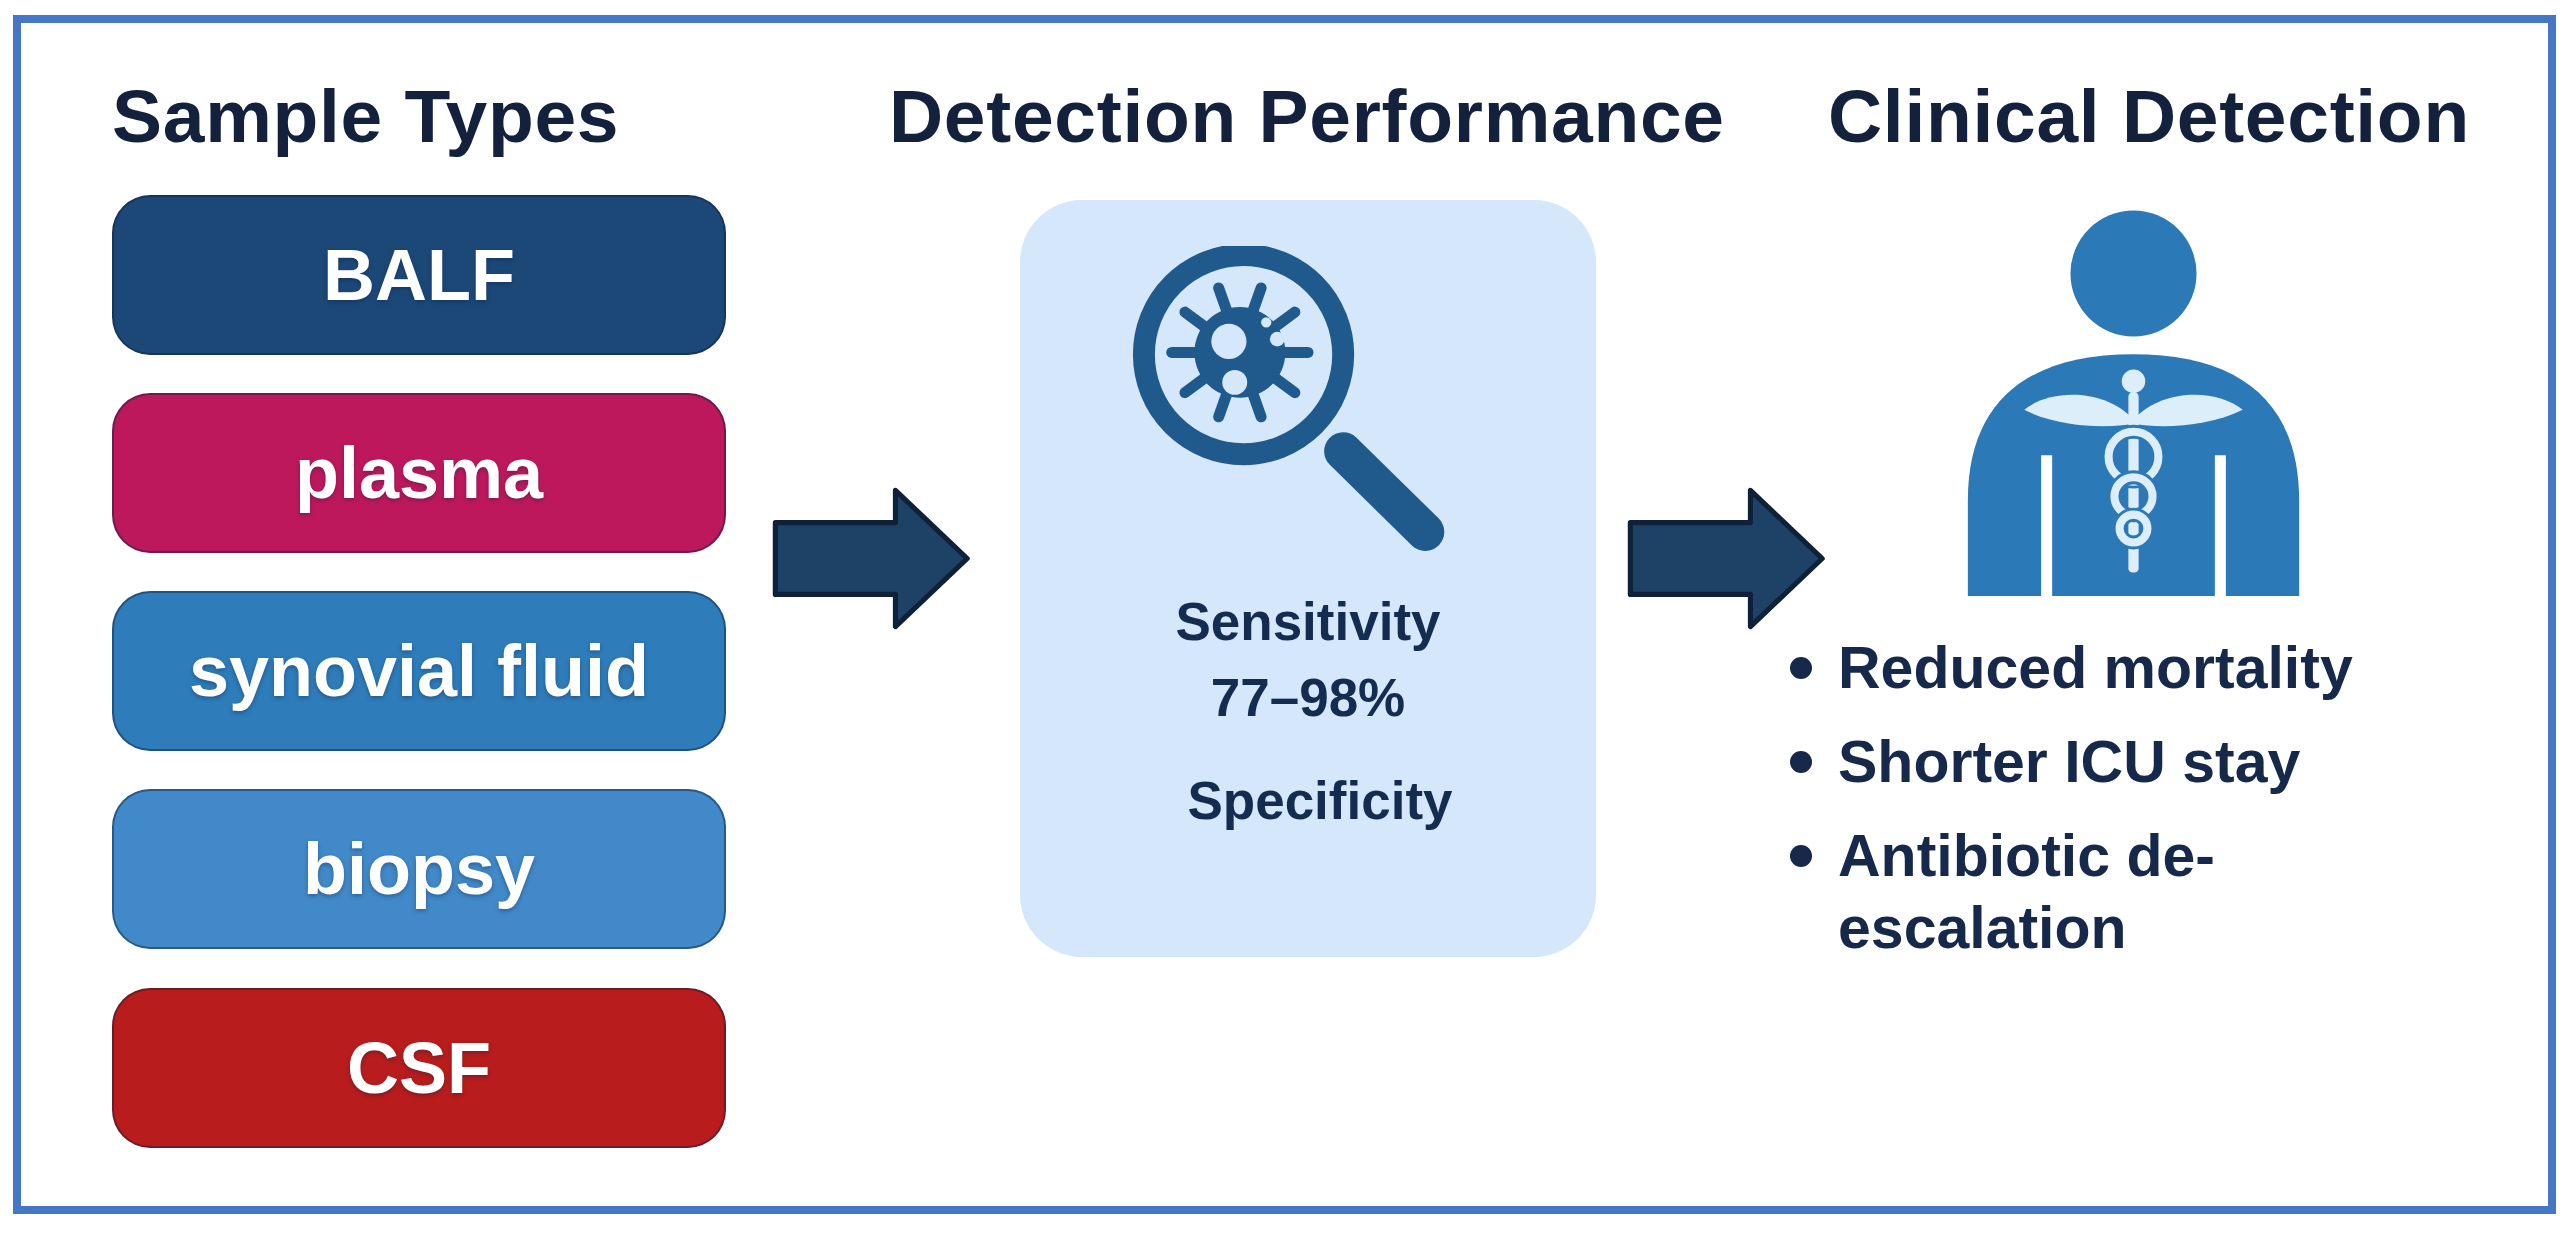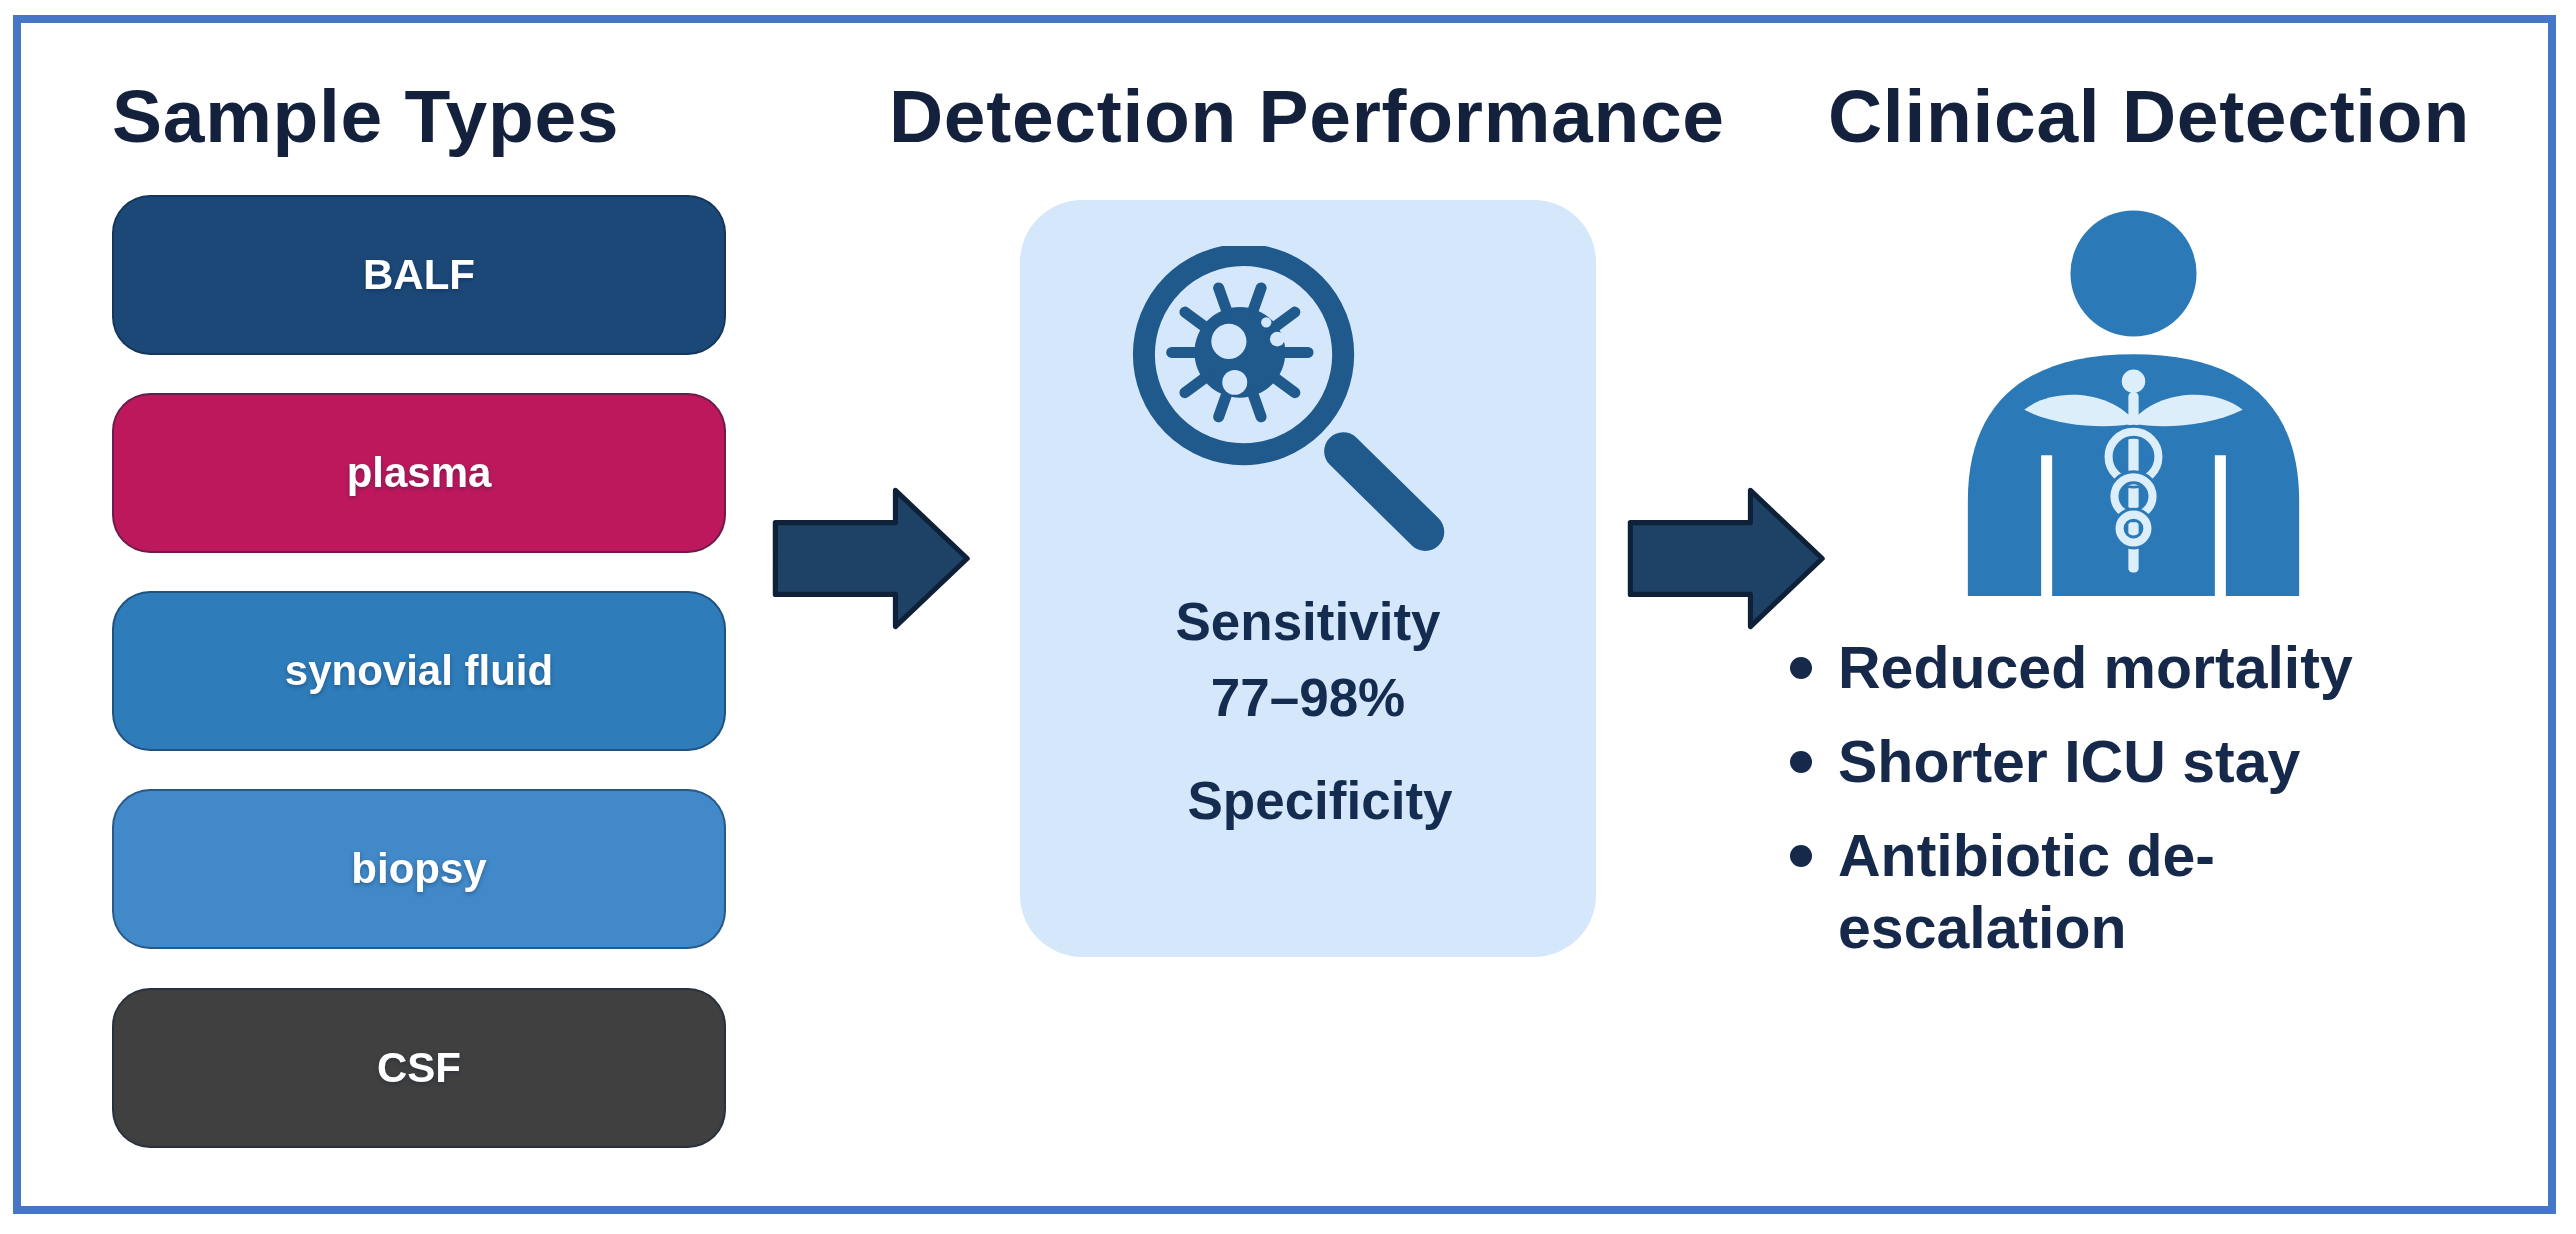--- a/index.html
+++ b/index.html
@@ -19,21 +19,21 @@
   }
   .title-samples{left:112px; width:616px;}
   .title-detection{left:889px; width:836px;}
   .title-outcomes{left:1828px; width:690px;}
 
   .sample-box{
     position:absolute; left:112px; width:614px; height:160px;
     border-radius:38px; box-sizing:border-box;
     border:2.9px solid rgba(10,30,58,0.45);
     display:flex; align-items:center; justify-content:center;
-    font-size:42px; font-weight:700; color:var(--box-text);
+    font-size:72px; font-weight:700; color:var(--box-text);
     text-shadow:0 2.2px 4.4px rgba(10,30,58,0.35);
   }
   .box-0{top:195px;} .box-1{top:393px;} .box-2{top:591px;}
   .box-3{top:789px;} .box-4{top:988px;}
 
   .arrow{position:absolute; width:200px; height:145px;}
   .arrow-left{left:772px; top:486px;}
   .arrow-right{left:1627px; top:486px;}
   .arrow-shape{fill:var(--arrow-fill); stroke:var(--arrow-stroke); stroke-width:7; stroke-linejoin:round;}
 
@@ -91,21 +91,21 @@
   </div>
   <div class="sample-box box-1" style="background-color: #be185d;">
     <span>plasma</span>
   </div>
   <div class="sample-box box-3" style="background-color: rgb(65, 137, 200);">
     <span>biopsy</span>
   </div>
   <div class="sample-box box-2" style="background-color: rgb(46, 124, 186);">
     <span>synovial fluid</span>
   </div>
-  <div class="sample-box box-4" style="background-color: #404040; align-items: center;">
+  <div class="sample-box box-4" style="background-color: #b91c1c; align-items: center;">
     <span>CSF</span>
   </div>
 
   <svg class="arrow arrow-left" viewBox="0 0 272 198">
     <polygon class="arrow-shape" points="4,50 168,50 168,6 266,99 168,192 168,148 4,148"></polygon>
   </svg>
   <svg class="arrow arrow-right" viewBox="0 0 272 198">
     <polygon class="arrow-shape" points="4,50 168,50 168,6 266,99 168,192 168,148 4,148"></polygon>
   </svg>
 

